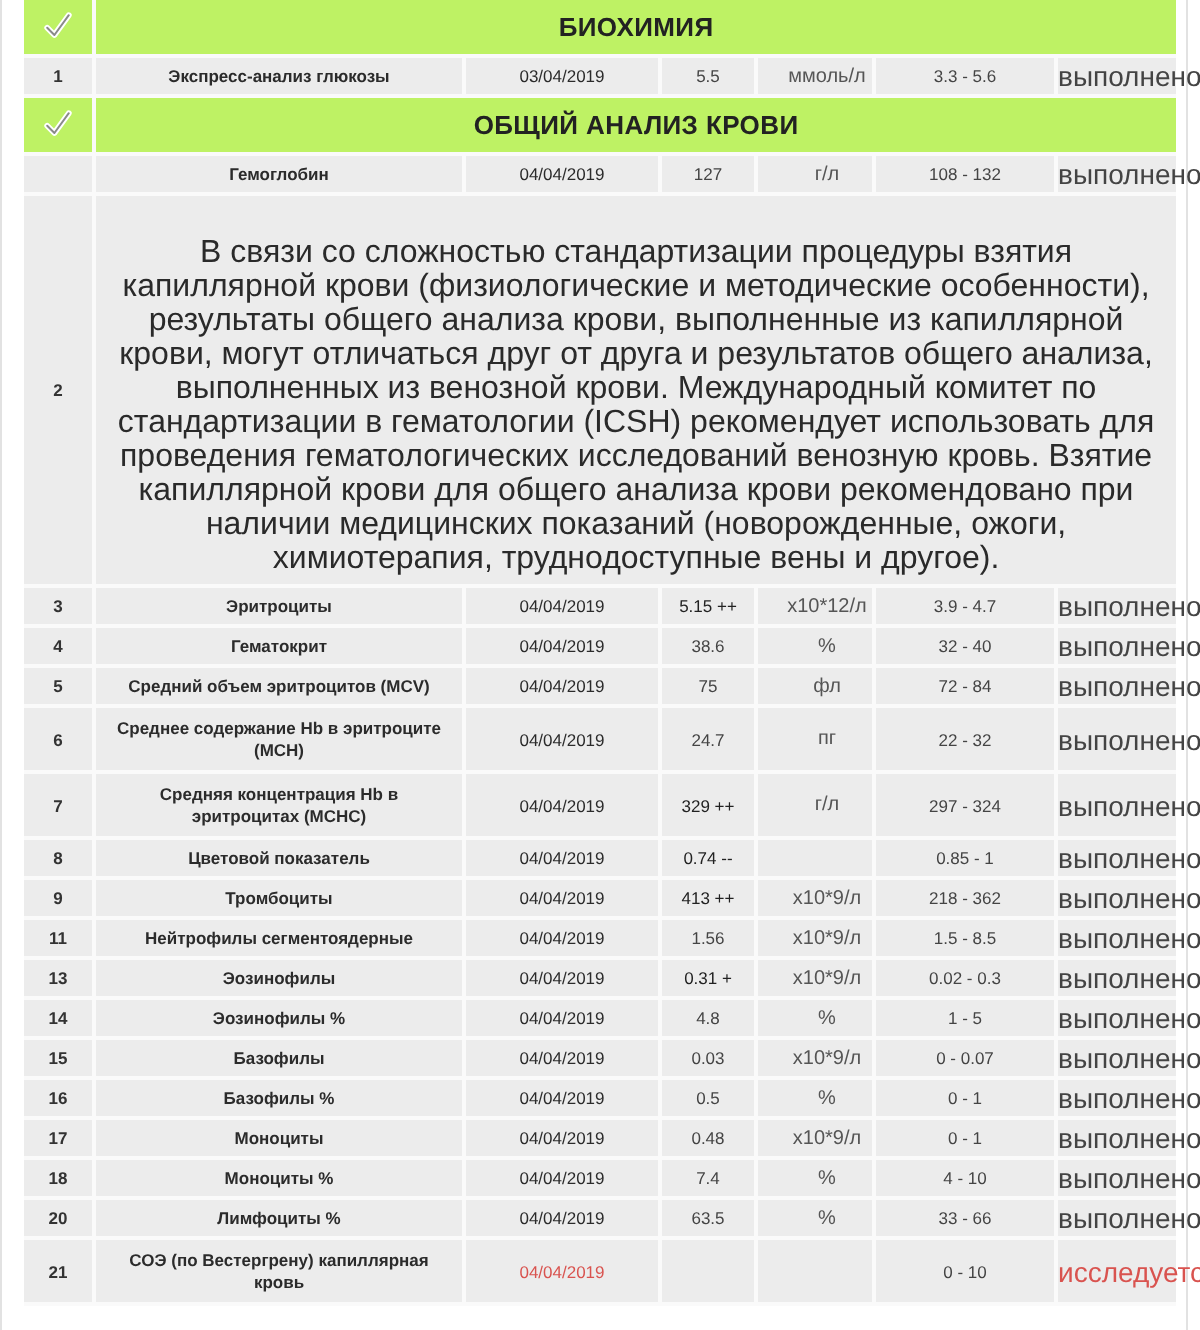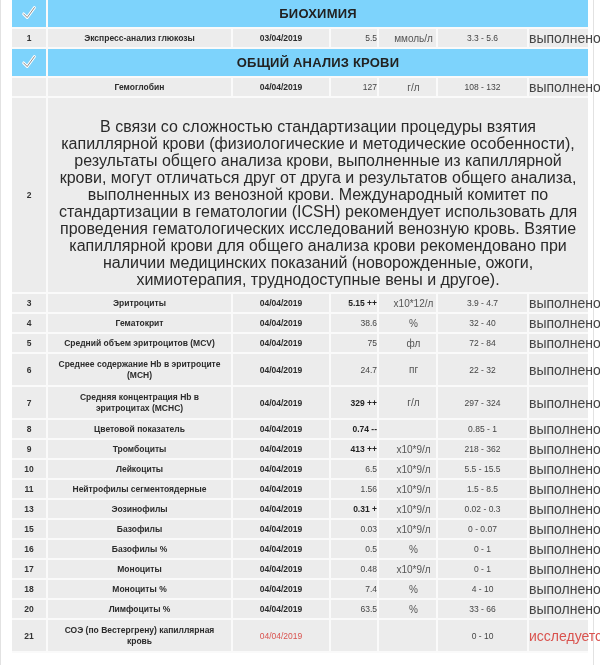--- a/index.html
+++ b/index.html
@@ -3,31 +3,31 @@
 <meta charset="utf-8">
 <style>
   html, body { margin: 0; padding: 0; background: #ffffff; }
   body { width: 600px; height: 665px; overflow: hidden; position: relative; font-family: "Liberation Sans", sans-serif; }
   .frame { position: absolute; left: 0; top: 0; width: 592px; height: 665px; border-left: 1px solid #e2e2e2; border-right: 1px solid #e2e2e2; background: #fff; }
   table { position: absolute; left: 11px; top: 0; width: 576px; border-collapse: collapse; table-layout: fixed; }
   td { padding: 0; text-align: center; vertical-align: middle; color: #333; font-size: 9px; border-right: 2px solid #fafafa; border-bottom: 2px solid #fafafa; background: #ececec; }
   td:last-child { border-right: none; }
   col.c-num { width: 35px; } col.c-name { width: 185px; } col.c-date { width: 98px; }
   col.c-val { width: 48px; } col.c-unit { width: 59px; } col.c-range { width: 91px; } col.c-status { width: 60px; }
-  tr.section td { background: #7dd3fc; height: 27px; }
+  tr.section td { background: #bef264; height: 27px; }
   tr.section td.title { font-size: 13px; font-weight: bold; color: #222; letter-spacing: 0.2px; }
   tr.row td { height: 18px; }
   tr.row.tall td { height: 31px; }
   td.num { font-weight: bold; color: #333; font-size: 8.5px; }
   td.name { font-weight: bold; color: #2b2b2b; font-size: 8.5px; line-height: 11px; padding: 0 6px; }
-  td.date { font-weight: bold; color: #2b2b2b; font-size: 8.5px; }
+  td.date { font-weight: normal; color: #2b2b2b; font-size: 8.5px; }
   td.date.red, td.status.red { color: #d9534f; }
   td.date.red { font-weight: normal; }
-  td.val { color: #444; font-size: 8.5px; text-align: right; }
-  td.val.flag { font-weight: bold; color: #222; margin-left: 20px; }
+  td.val { color: #444; font-size: 8.5px; }
+  td.val.flag { font-weight: normal; color: #222; margin-left: 20px; }
   td.unit { color: #555; font-size: 10px; padding-left: 12px; }
   td.range { color: #444; font-size: 8.5px; }
   td.status { color: #444; font-size: 14px; }
   td.note { font-size: 16px; line-height: 17px; color: #2a2a2a; padding: 20px 6px 4px 6px; text-align: center; }
   .check { display: inline-block; width: 18px; height: 18px; }
 </style>
 </head>
 <body>
 
 <div class="frame">
@@ -139,44 +139,44 @@
         <tr class="row">
           <td class="num">9</td>
           <td class="name">Тромбоциты</td>
           <td class="date">04/04/2019</td>
           <td class="val flag">413 ++</td>
           <td class="unit">x10*9/л</td>
           <td class="range">218 - 362</td>
           <td class="status">выполнено</td>
         </tr>
         <tr class="row">
-          <td class="num">10</td>
-          <td class="name">Лейкоциты</td>
-          <td class="date">04/04/2019</td>
-          <td class="val">6.5</td>
-          <td class="unit">x10*9/л</td>
-          <td class="range">5.5 - 15.5</td>
-          <td class="status">выполнено</td>
-        </tr>
-        <tr class="row">
           <td class="num">11</td>
           <td class="name">Нейтрофилы сегментоядерные</td>
           <td class="date">04/04/2019</td>
           <td class="val">1.56</td>
           <td class="unit">x10*9/л</td>
           <td class="range">1.5 - 8.5</td>
           <td class="status">выполнено</td>
         </tr>
         <tr class="row">
           <td class="num">13</td>
           <td class="name">Эозинофилы</td>
           <td class="date">04/04/2019</td>
           <td class="val flag">0.31 +</td>
           <td class="unit">x10*9/л</td>
           <td class="range">0.02 - 0.3</td>
+          <td class="status">выполнено</td>
+        </tr>
+        <tr class="row">
+          <td class="num">14</td>
+          <td class="name">Эозинофилы %</td>
+          <td class="date">04/04/2019</td>
+          <td class="val">4.8</td>
+          <td class="unit">%</td>
+          <td class="range">1 - 5</td>
           <td class="status">выполнено</td>
         </tr>
         <tr class="row">
           <td class="num">15</td>
           <td class="name">Базофилы</td>
           <td class="date">04/04/2019</td>
           <td class="val">0.03</td>
           <td class="unit">x10*9/л</td>
           <td class="range">0 - 0.07</td>
           <td class="status">выполнено</td>

